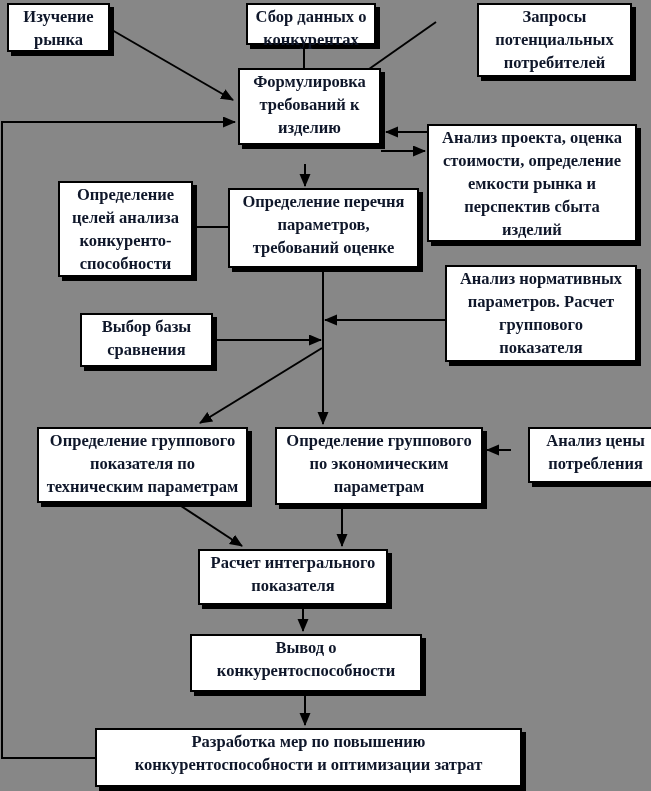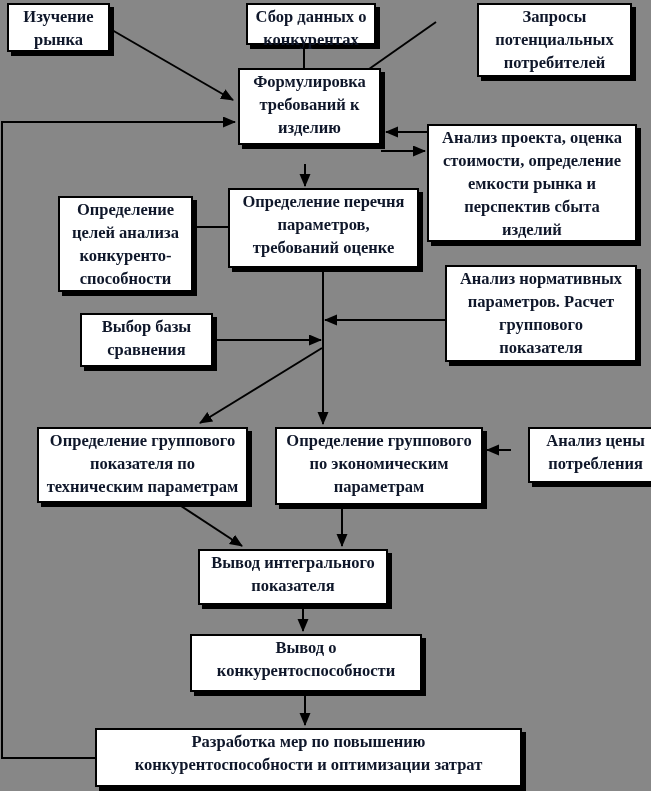--- a/index.html
+++ b/index.html
@@ -70,41 +70,41 @@
 потенциальных
 потребителей</span></div>
       <div class="node" style="left: 238px; top: 68px; width: 143px; height: 77px; background: rgb(255, 255, 255); border-color: rgb(0, 0, 0); box-shadow: rgb(0, 0, 0) 4px 4px 0px 0px;"><span>Формулировка
 требований к
 изделию</span></div>
       <div class="node" style="left: 427px; top: 110px; width: 210px; height: 118px; background: rgb(255, 255, 255); border-color: rgb(0, 0, 0); box-shadow: rgb(0, 0, 0) 4px 4px 0px 0px; margin-top: 14px;"><span>Анализ проекта, оценка
 стоимости, определение
 емкости рынка и
 перспектив сбыта
 изделий</span></div>
-      <div class="node" style="left: 58px; top: 196px; width: 135px; height: 96px; background: rgb(255, 255, 255); border-color: rgb(0, 0, 0); box-shadow: rgb(0, 0, 0) 4px 4px 0px 0px;"><span>Определение
+      <div class="node" style="left: 58px; top: 181px; width: 135px; height: 96px; background: rgb(255, 255, 255); border-color: rgb(0, 0, 0); box-shadow: rgb(0, 0, 0) 4px 4px 0px 0px;"><span>Определение
 целей анализа
 конкуренто-
 способности</span></div>
       <div class="node" style="left: 228px; top: 188px; width: 191px; height: 80px; background: rgb(255, 255, 255); border-color: rgb(0, 0, 0); box-shadow: rgb(0, 0, 0) 4px 4px 0px 0px;"><span>Определение перечня
 параметров,
 требований оценке</span></div>
       <div class="node" style="left: 445px; top: 265px; width: 192px; height: 97px; background: rgb(255, 255, 255); border-color: rgb(0, 0, 0); box-shadow: rgb(0, 0, 0) 4px 4px 0px 0px;"><span>Анализ нормативных
 параметров. Расчет
 группового
 показателя</span></div>
       <div class="node" style="left: 80px; top: 313px; width: 133px; height: 54px; background: rgb(255, 255, 255); border-color: rgb(0, 0, 0); box-shadow: rgb(0, 0, 0) 4px 4px 0px 0px;"><span>Выбор базы
 сравнения</span></div>
       <div class="node" style="left: 37px; top: 427px; width: 211px; height: 76px; background: rgb(255, 255, 255); border-color: rgb(0, 0, 0); box-shadow: rgb(0, 0, 0) 4px 4px 0px 0px;"><span>Определение группового
 показателя по
 техническим параметрам</span></div>
       <div class="node" style="left: 275px; top: 427px; width: 208px; height: 78px; background: rgb(255, 255, 255); border-color: rgb(0, 0, 0); box-shadow: rgb(0, 0, 0) 4px 4px 0px 0px;"><span>Определение группового
 по экономическим
 параметрам</span></div>
       <div class="node" style="left: 512px; top: 427px; width: 135px; height: 56px; background: rgb(255, 255, 255); border-color: rgb(0, 0, 0); box-shadow: rgb(0, 0, 0) 4px 4px 0px 0px; margin-left: 16px;"><span>Анализ цены
 потребления</span></div>
-      <div class="node" style="left: 198px; top: 549px; width: 190px; height: 56px; background: rgb(255, 255, 255); border-color: rgb(0, 0, 0); box-shadow: rgb(0, 0, 0) 4px 4px 0px 0px;"><span>Вывод интегрального
+      <div class="node" style="left: 198px; top: 549px; width: 190px; height: 56px; background: rgb(255, 255, 255); border-color: rgb(0, 0, 0); box-shadow: rgb(0, 0, 0) 4px 4px 0px 0px;"><span>Расчет интегрального
 показателя</span></div>
       <div class="node" style="left: 190px; top: 634px; width: 232px; height: 58px; background: rgb(255, 255, 255); border-color: rgb(0, 0, 0); box-shadow: rgb(0, 0, 0) 4px 4px 0px 0px;"><span>Вывод о
 конкурентоспособности</span></div>
       <div class="node" style="left: 95px; top: 728px; width: 427px; height: 59px; background: rgb(255, 255, 255); border-color: rgb(0, 0, 0); box-shadow: rgb(0, 0, 0) 4px 4px 0px 0px;"><span>Разработка мер по повышению
 конкурентоспособности и оптимизации затрат</span></div>
     </div>
 </div>
 
 </body></html>

